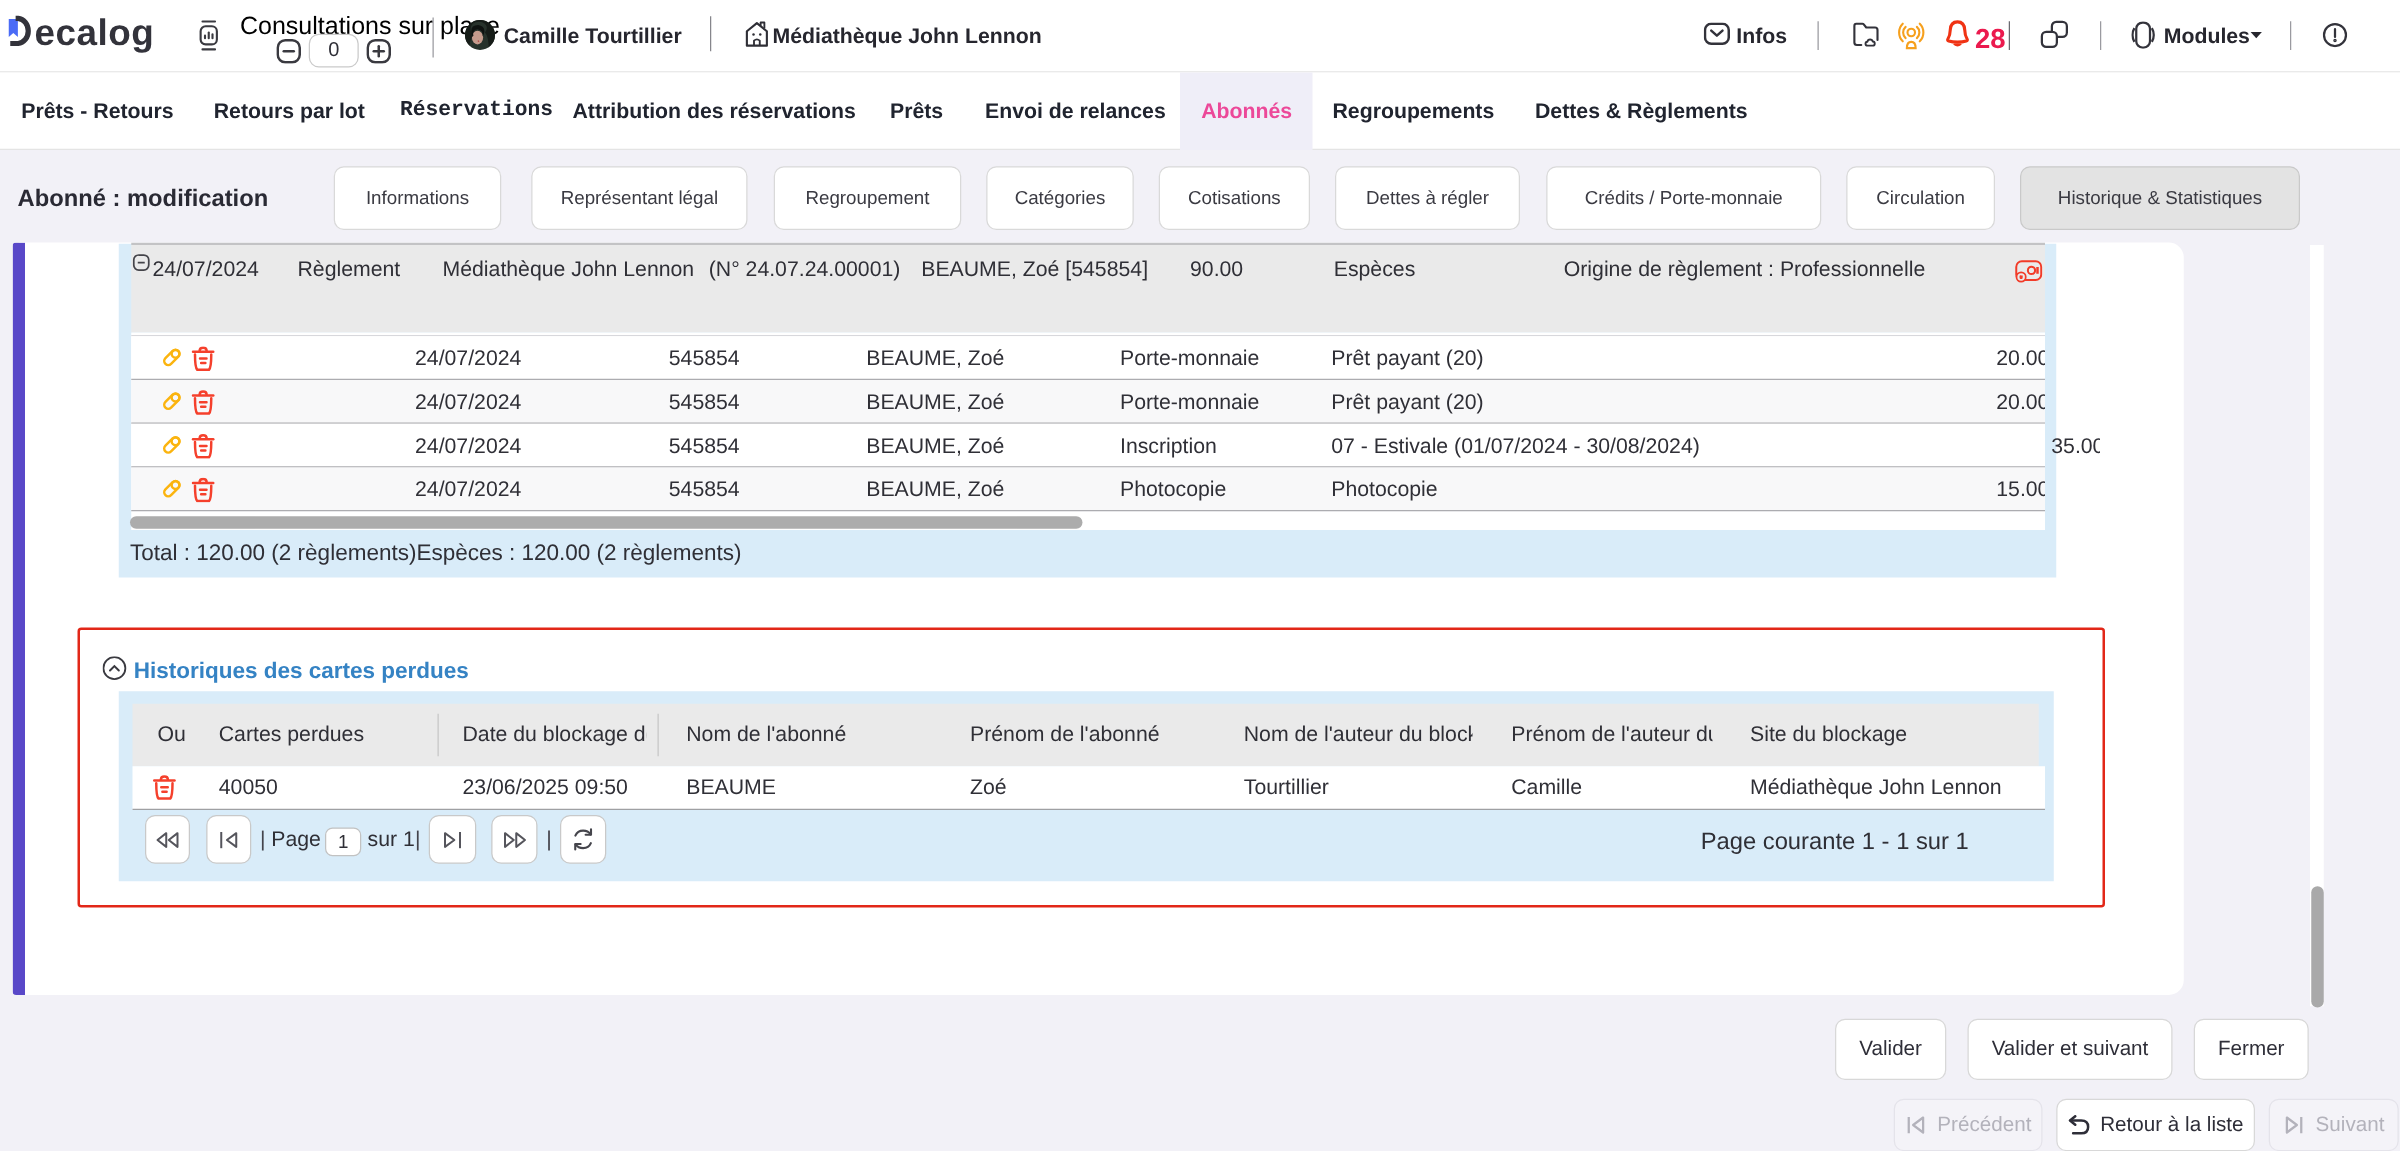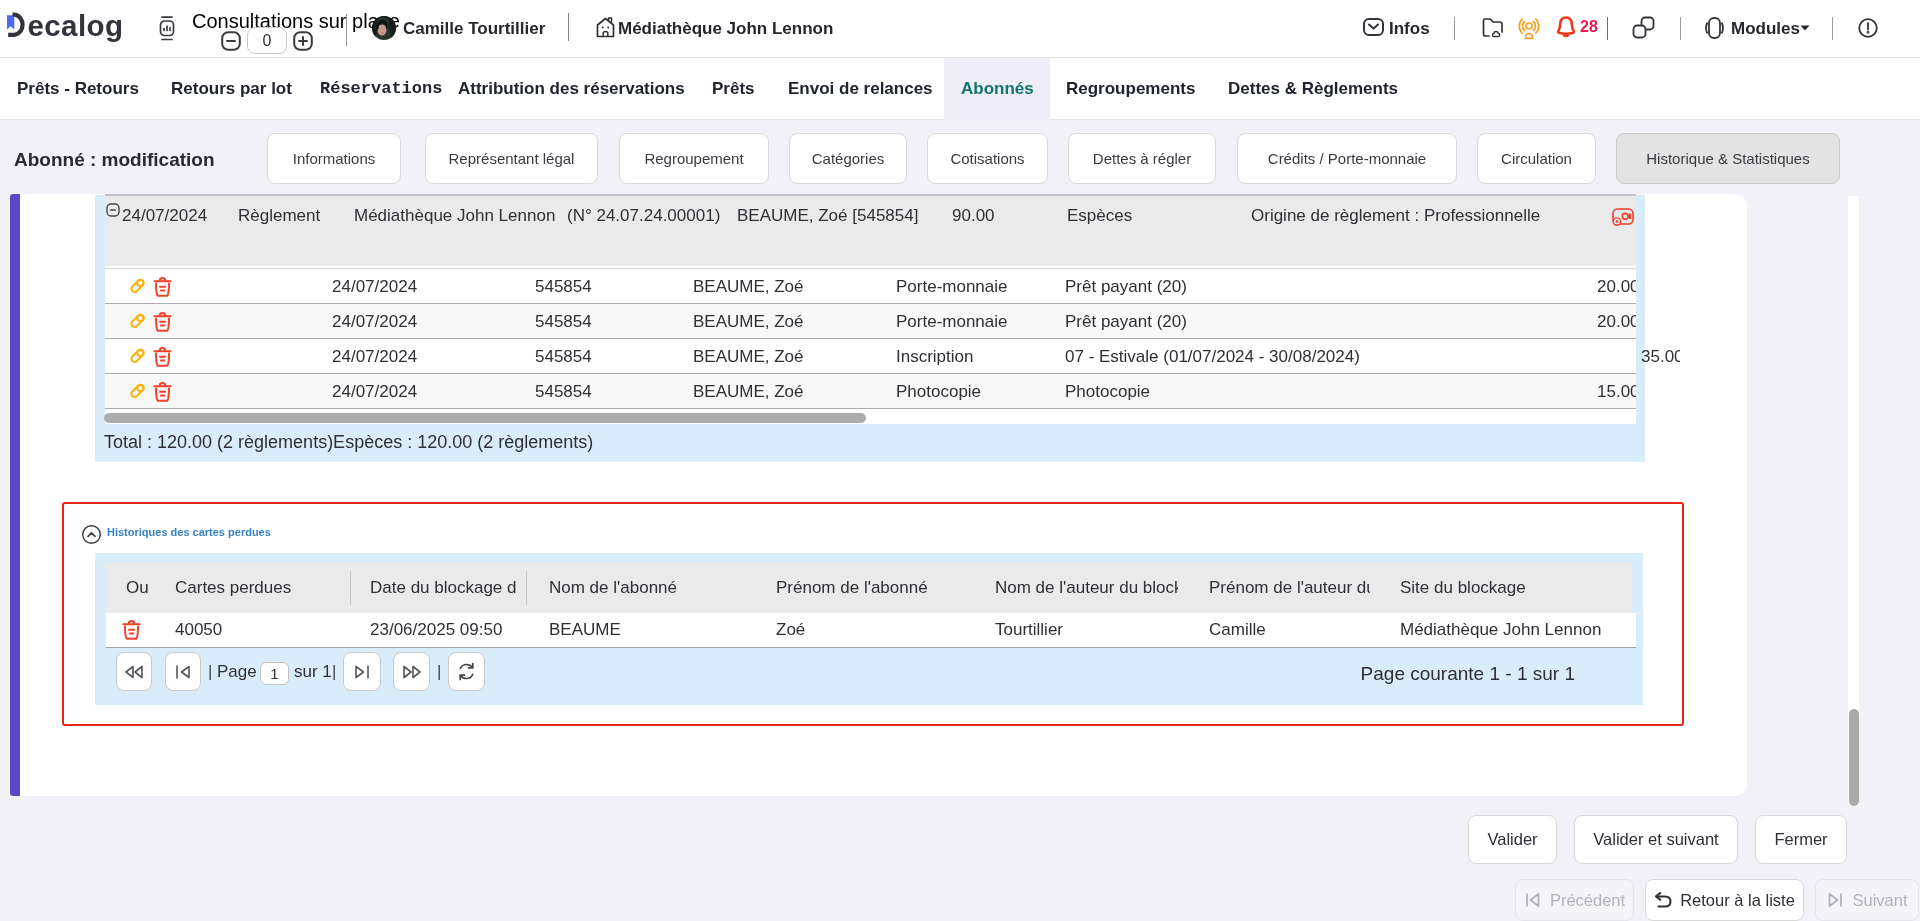--- a/index.html
+++ b/index.html
@@ -116,21 +116,21 @@
     <circle cx="11" cy="10" r="3"></circle>
     <path d="M6.5 14.5 Q4.5 12.8 4.5 10 Q4.5 7.2 6.5 5.5 M15.5 5.5 Q17.5 7.2 17.5 10 Q17.5 12.8 15.5 14.5"></path>
     <path d="M4.2 17 Q1.3 14.3 1.3 10 Q1.3 5.7 4.2 3 M17.8 3 Q20.7 5.7 20.7 10 Q20.7 14.3 17.8 17"></path>
     <path d="M7.5 22.5 Q7.5 17.5 11 17.5 Q14.5 17.5 14.5 22.5 Z"></path>
   </svg>
 
   <svg class="abs" style="left:1556px;top:15px" width="20" height="24" viewBox="0 0 20 24" fill="none" stroke="#F03314" stroke-width="2.5" stroke-linejoin="round">
     <path d="M10 2.5 Q15.5 2.5 15.8 9 Q16 13.5 17.5 15.8 Q18.5 17.3 17 17.8 Q14 18.7 10 18.7 Q6 18.7 3 17.8 Q1.5 17.3 2.5 15.8 Q4 13.5 4.2 9 Q4.5 2.5 10 2.5 Z"></path>
     <path d="M7.5 20.5 Q10 22.5 12.5 20.5 Z" fill="#F03314" stroke-width="1.5"></path>
   </svg>
-  <div class="abs" style="left:1580px;top:18px;font-weight:bold;font-size:16px;color:#EB1A4E;">28</div>
+  <div class="abs" style="left:1580px;top:18px;font-weight:bold;font-size:22px;color:#EB1A4E;">28</div>
   <div class="sep" style="left:1607px;top:17px;height:23px;background:#6a6a70;"></div>
 
   <svg class="abs" style="left:1632px;top:16px" width="23" height="23" viewBox="0 0 23 23" fill="none" stroke="#33333B" stroke-width="1.8" stroke-linejoin="round">
     <rect x="9.5" y="1.5" width="12" height="12" rx="3.5"></rect>
     <rect x="1.5" y="9.5" width="12" height="12" rx="3.5" fill="#fff"></rect>
   </svg>
   <div class="sep" style="left:1680px;top:17px;height:23px;"></div>
 
   <svg class="abs" style="left:1705px;top:17px" width="19" height="22" viewBox="0 0 19 22" fill="none" stroke="#33333B" stroke-width="1.8" stroke-linejoin="round">
     <rect x="4" y="1" width="11" height="20" rx="5"></rect>
@@ -149,21 +149,21 @@
   </svg>
 </div>
 <div id="nav">
   <div class="abs" style="left:944px;top:0;width:106px;height:62px;background:#EFEEF8;"></div>
   <div class="nitem" style="left:171px;">Retours par lot</div>
   <div class="nitem" style="left:17px;">Prêts - Retours</div>
   <div class="nitem" style="left:320px;font-family:Liberation Mono, monospace;">Réservations</div>
   <div class="nitem" style="left:458px;">Attribution des réservations</div>
   <div class="nitem" style="left:712px;">Prêts</div>
   <div class="nitem" style="left:788px;">Envoi de relances</div>
-  <div class="nitem" style="left:961px;color:#0f766e;">Abonnés</div>
+  <div class="nitem" style="left:961px;color:#ec4899;">Abonnés</div>
   <div class="nitem" style="left:1066px;">Regroupements</div>
   <div class="nitem" style="left:1228px;">Dettes &amp; Règlements</div>
 </div>
 <div id="subhdr">
   <div class="abs" style="left:14px;top:149px;font-weight:bold;font-size:19px;color:#2A2A34;">Abonné : modification</div>
   <div class="tabbtn" style="left:267px;width:134px;">Informations</div>
   <div class="tabbtn" style="left:425px;width:173px;">Représentant légal</div>
   <div class="tabbtn" style="left:619px;width:150px;">Regroupement</div>
   <div class="tabbtn" style="left:789px;width:118px;">Catégories</div>
   <div class="tabbtn" style="left:927px;width:121px;">Cotisations</div>
@@ -272,21 +272,21 @@
   <div class="cell" style="left:1597px;top:382px;width:39px;overflow:hidden;">15.00</div>
 
   <div class="abs" style="left:104px;top:413px;width:762px;height:10px;background:#ACACAC;border-radius:5px;"></div>
   <div class="cell" style="left:104px;top:432px;font-size:18px;">Total : 120.00 (2 règlements)Espèces : 120.00 (2 règlements)</div>
 
   <div class="abs" style="left:62px;top:502px;width:1622px;height:224px;border:2px solid #E22718;border-radius:3px;"></div>
   <svg class="abs" style="left:82px;top:525px" width="20" height="20" viewBox="0 0 21 21" fill="none" stroke="#3A3A40" stroke-width="1.5" stroke-linecap="round">
     <circle cx="10" cy="10" r="9.2"></circle>
     <path d="M6.3 12 L10 8.3 L13.7 12" stroke-width="1.7"></path>
   </svg>
-  <div class="abs" style="left:107px;top:526px;font-weight:bold;font-size:11px;color:#3583C4;">Historiques des cartes perdues</div>
+  <div class="abs" style="left:107px;top:526px;font-weight:bold;font-size:18px;color:#3583C4;">Historiques des cartes perdues</div>
   <div class="bluebox" style="left:95px;top:553px;width:1548px;height:152px;"></div>
   <div class="grayhdr" style="left:106px;top:563px;width:1525px;height:50px;"></div>
 
   <div class="cell" style="left:126px;top:578px;width:22px;overflow:hidden;">Outils</div>
   <div class="cell" style="left:175px;top:578px;">Cartes perdues</div>
   <div class="abs" style="left:350px;top:571px;width:1px;height:34px;background:#C6C6C6;"></div>
   <div class="cell" style="left:370px;top:578px;width:147px;overflow:hidden;">Date du blockage de</div>
   <div class="abs" style="left:526px;top:571px;width:1px;height:34px;background:#C6C6C6;"></div>
   <div class="cell" style="left:549px;top:578px;">Nom de l'abonné</div>
   <div class="cell" style="left:776px;top:578px;">Prénom de l'abonné</div>

